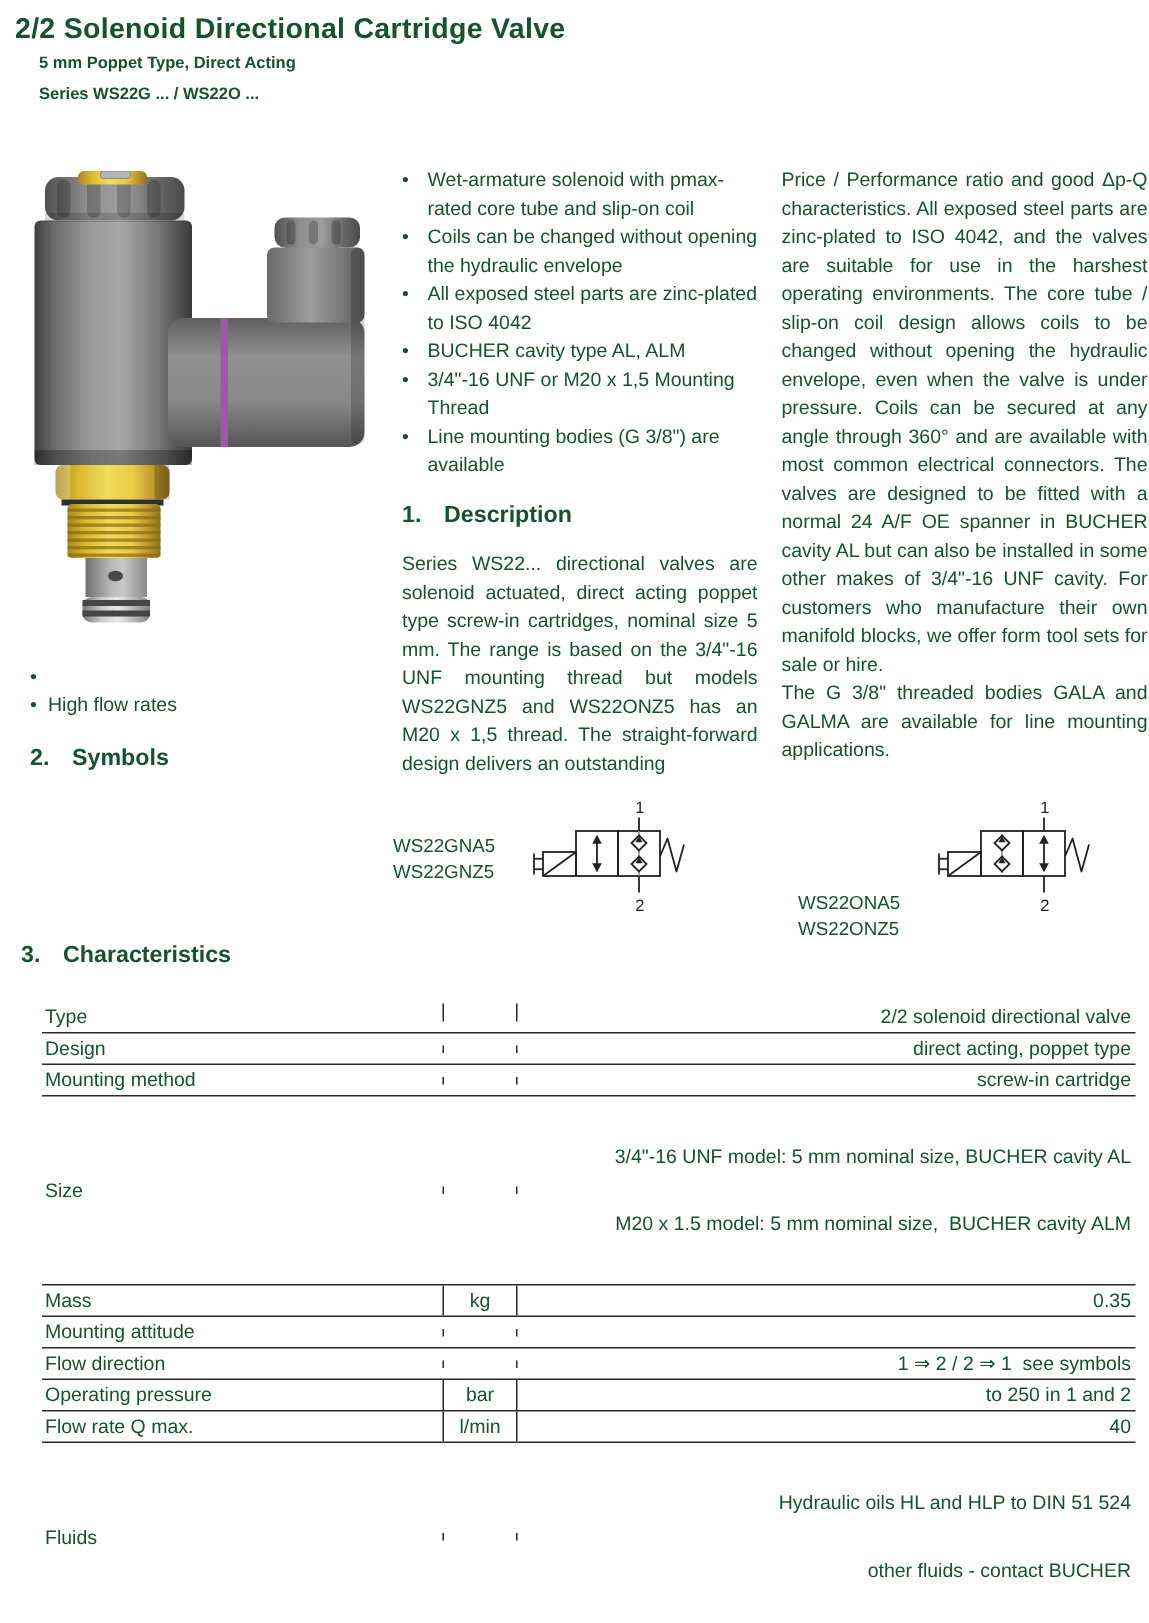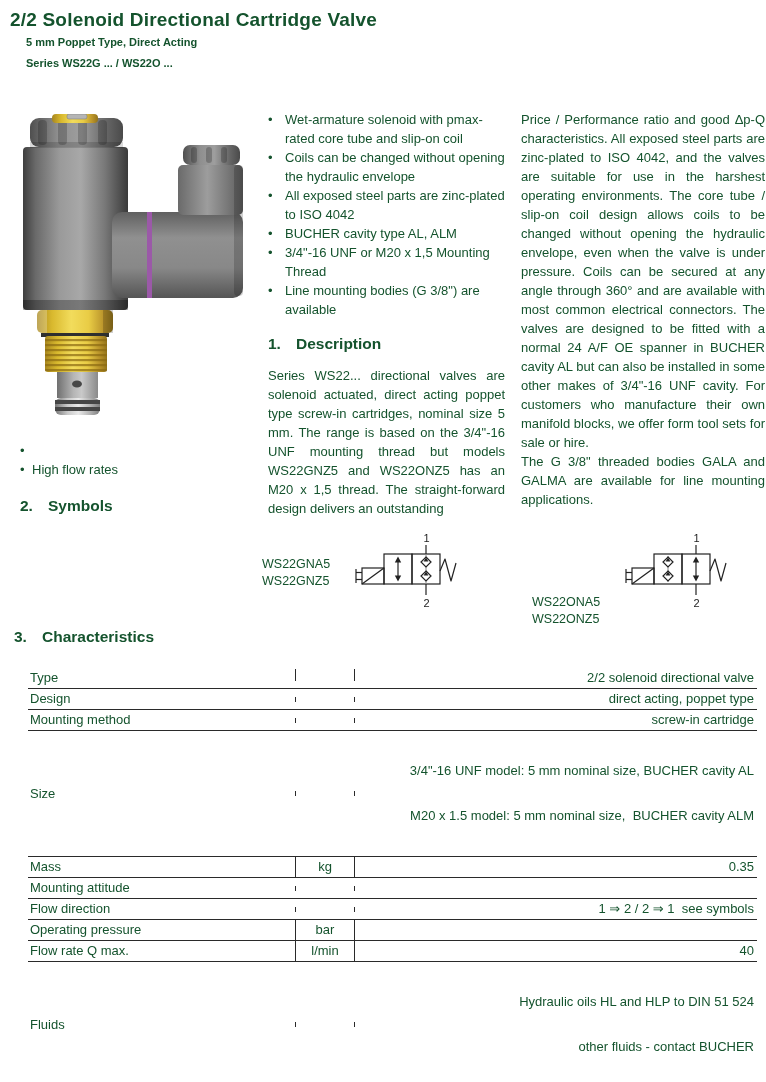--- a/index.html
+++ b/index.html
@@ -14,21 +14,21 @@
   .sec-num{display:inline-block;width:28px;}
   .blist .bi{display:flex;}
   .blist .dot{flex:none;}
   .mid .dot{width:17px;}
   .leftb .dot{width:12px;}
   .sym-labels{font-size:12.5px;line-height:17px;}
   
   .ctable{position:absolute;left:28px;top:661px;width:729px;font-size:13px;line-height:15px;}
   .trow{display:flex;align-items:center;border-bottom:1px solid #2a2a2a;}
   .cl{width:267px;box-sizing:border-box;padding:2px 2px 3px 2px;}
-  .cu{width:60px;box-sizing:border-box;border-left:1px solid #2a2a2a;border-right:1px solid #2a2a2a;
+  .cu{width:50px;box-sizing:border-box;border-left:1px solid #2a2a2a;border-right:1px solid #2a2a2a;
       text-align:center;padding:2px 0 3px 0;}
   .cv{flex:1;text-align:right;padding:2px 3px 3px 4px;white-space:pre-wrap;}
   .trow.lead .cl,.trow.lead .cu,.trow.lead .cv{padding-top:9px;}
   svg text{font-family:"Liberation Sans",sans-serif;}
 </style>
 </head>
 <body>
 
 <div class="page">
 
@@ -304,20 +304,21 @@
       <div class="cu"></div>
     </div>
     <div class="trow">
       <div class="cl">Flow direction</div>
       <div class="cu"></div>
       <div class="cv">1 ⇒ 2 / 2 ⇒ 1  see symbols</div>
     </div>
     <div class="trow">
       <div class="cl">Operating pressure</div>
       <div class="cu">bar</div>
+      <div class="cv">to 250 in 1 and 2</div>
     </div>
     <div class="trow">
       <div class="cl">Flow rate Q max.</div>
       <div class="cu">l/min</div>
       <div class="cv">40</div>
     </div>
     <div class="trow">
       <div class="cl">Fluids</div>
       <div class="cu"></div>
       <div class="cv">

